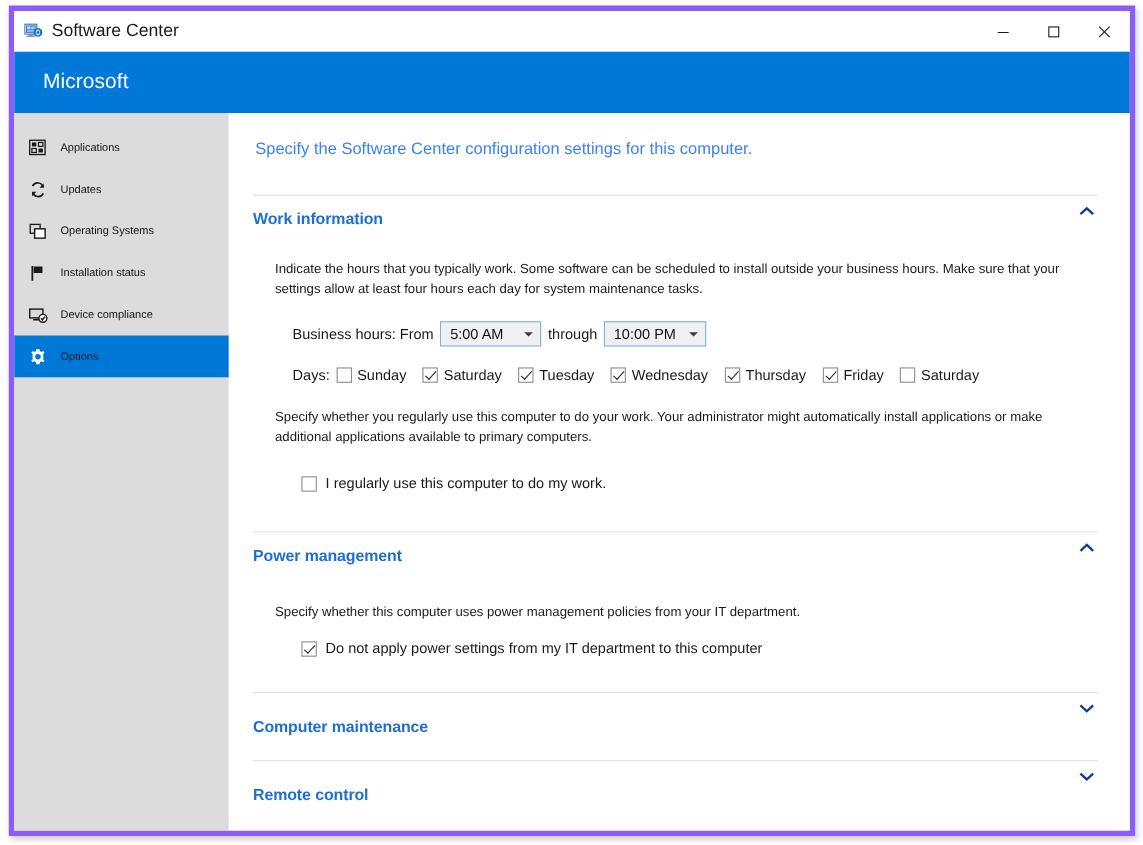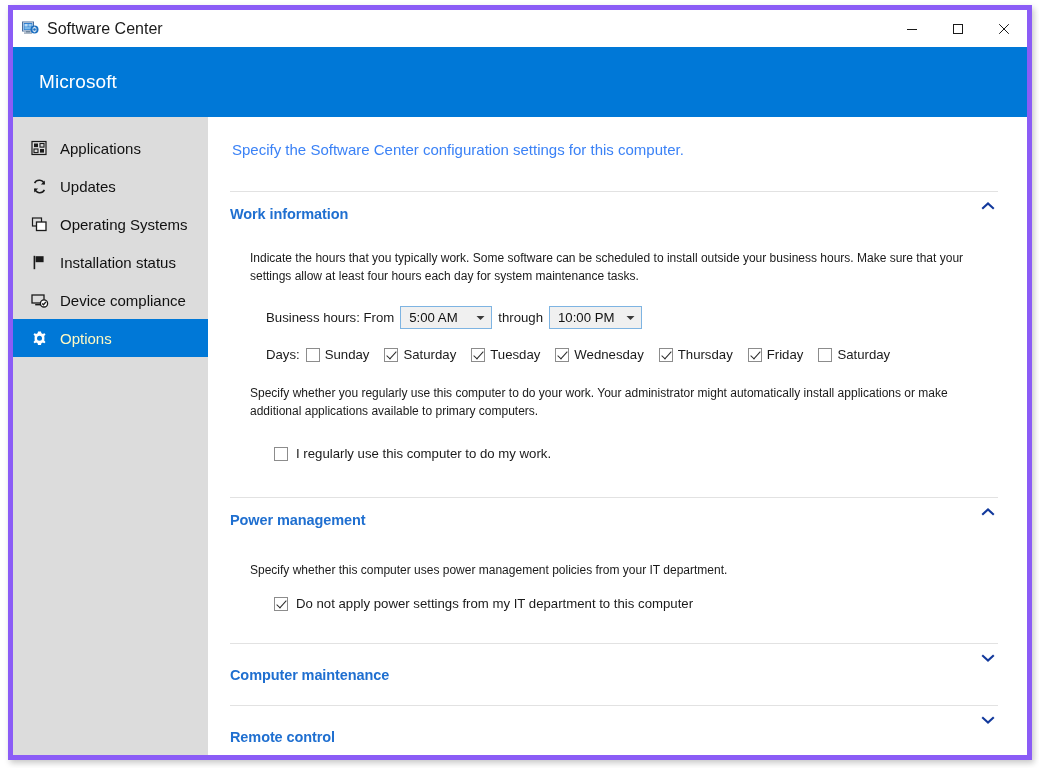--- a/index.html
+++ b/index.html
@@ -52,21 +52,21 @@
   .win-btn {
     width: 46px; height: 37px;
     display: flex; align-items: center; justify-content: center;
     background: transparent;
     border: none; padding: 0;
   }
   .win-btn svg { display: block; }
 
   
   .brandbar {
-    height: 70px;
+    height: 56px;
     background: #0078d7;
     display: flex;
     align-items: center;
     flex: none;
   }
   .brand-text {
     color: #ffffff;
     font-size: 19px;
     padding-left: 26px;
     letter-spacing: 0.1px;
@@ -83,28 +83,28 @@
   .sidebar {
     width: 195px;
     background: #dcdcdc;
     flex: none;
     padding-top: 12px;
   }
   .nav-item {
     height: 38px;
     display: flex;
     align-items: center;
-    padding-left: 17px;
+    padding-left: 12px;
     color: #111111;
-    font-size: 15px;
+    font-size: 10px;
     cursor: default;
   }
   .nav-item.selected {
     background: #0078d7;
-    color: #fef9c3;
+    color: #0f172a;
   }
   .nav-ico {
     width: 19px; height: 19px;
     margin-right: 11px;
     flex: none;
     display: flex; align-items: center; justify-content: center;
   }
   .nav-ico svg { display: block; }
   .nav-label { white-space: nowrap; }
 

